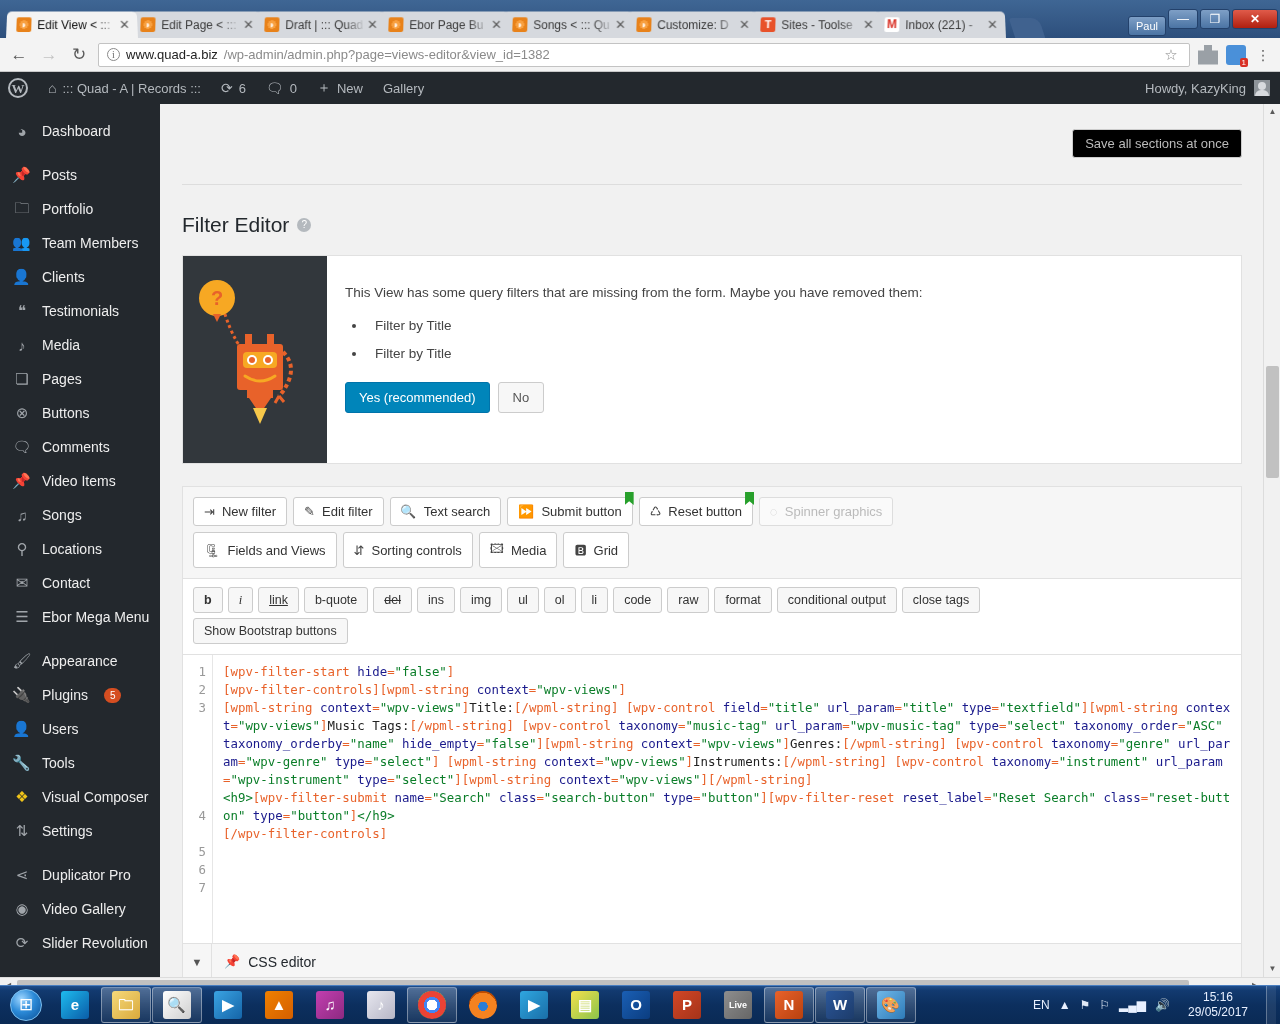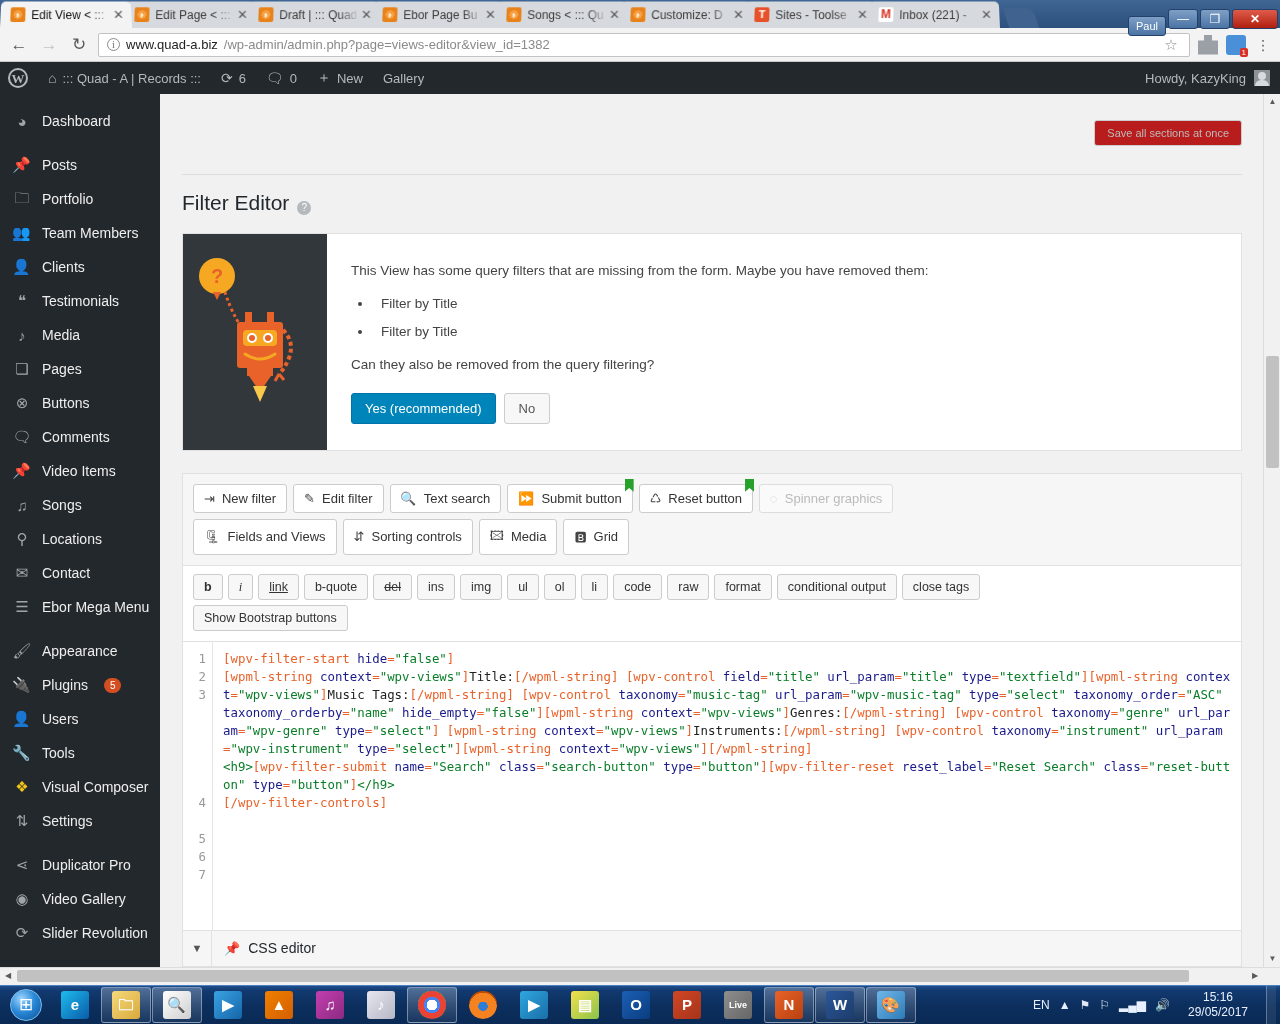--- a/index.html
+++ b/index.html
@@ -8,24 +8,25 @@
     font-family: "Liberation Sans", sans-serif;
     font-size: 13px;
     background: #f1f1f1;
     -webkit-font-smoothing: antialiased;
   }
 
   
   .browser { width: 1280px; height: 985px; position: relative; }
 
   .tabstrip {
-    height: 28px;
+    height: 38px;
     background: linear-gradient(#3f6694, #2d4f7c);
     display: flex;
     align-items: flex-end;
+    padding-left: 6px;
     position: relative;
   }
   .tab {
     position: relative;
     height: 27px;
     width: 132px;
     background: #d6d9de;
     display: flex;
     align-items: center;
     padding: 0 6px 0 10px;
@@ -154,41 +155,41 @@
   .badge-count {
     background: #d54e21; color: #fff; border-radius: 10px;
     font-size: 10px; padding: 1px 6px; margin-left: 6px; line-height: 13px;
   }
 
   
   .content { position: absolute; left: 160px; top: 32px; right: 18px; bottom: 0; overflow: hidden; padding: 0 20px 0 22px; }
 
   .topbar-row { height: 62px; display: flex; align-items: center; justify-content: flex-end; padding-top: 16px; }
   .btn-secondary {
-    background: #b91c1c; border: 1px solid #ccc; border-radius: 3px;
-    color: #bbb; font-size: 11px; padding: 6px 12px; margin-left: 11px;
+    background: #000000; border: 1px solid #ccc; border-radius: 3px;
+    color: #bbb; font-size: 13px; padding: 6px 12px; margin-left: 11px;
   }
   .hr { border-top: 1px solid #ddd; margin: 18px 0 0 0; }
 
   .section-title {
     font-size: 21px; color: #23282d; font-weight: normal;
-    margin: 16px 0 18px 0; display: flex; align-items: flex-end; gap: 8px;
+    margin: 28px 0 18px 0; display: flex; align-items: center; gap: 8px;
   }
   .help-ico {
     width: 14px; height: 14px; background: #b4b9be; color: #fff;
     border-radius: 50%; font-size: 10px; line-height: 14px; text-align: center;
   }
 
   
   .notice {
     background: #fff; border: 1px solid #e1e1e1; display: flex;
     min-height: 204px; margin-bottom: 22px;
   }
   .robot-pane { width: 144px; background: #32373c; position: relative; flex: 0 0 144px; }
-  .notice-body { padding: 26px 24px; color: #444; font-size: 13.5px; line-height: 1.7; }
+  .notice-body { padding: 26px 18px; color: #444; font-size: 13.5px; line-height: 1.7; }
   .notice-body ul { margin: 10px 0 10px 22px; }
   .notice-body li { margin: 5px 0; padding-left: 8px; }
   .btn-row { margin-top: 16px; display: flex; gap: 8px; }
   .btn-primary {
     background: #0085ba; border: 1px solid #0073aa; color: #ffffff;
     border-radius: 3px; padding: 7px 13px; font-size: 13px;
   }
   .btn-plain {
     background: #f7f7f7; border: 1px solid #ccc; color: #555;
     border-radius: 3px; padding: 7px 14px; font-size: 13px;
@@ -545,21 +546,20 @@
             <path d="M66 142 L88 142 L77 158 Z" fill="#e8622a"></path>
             <path d="M70 152 L84 152 L77 168 Z" fill="#f7c84a"></path>
           </svg>
         </div>
         <div class="notice-body">
           <div>This View has some query filters that are missing from the form. Maybe you have removed them:</div>
           <ul>
             <li>Filter by Title</li>
             <li>Filter by Title</li>
           </ul>
-          <div>Can they also be removed from the query filtering?</div>
           <div class="btn-row">
             <button class="btn-primary">Yes (recommended)</button>
             <button class="btn-plain">No</button>
           </div>
         </div>
       </div>
 
       <div class="panel">
         <div class="panel-toolbar">
           <div class="tb-row">
@@ -638,20 +638,21 @@
             <div>3</div>
             <div style="height:90px"></div>
             <div>4</div>
             <div style="height:18px"></div>
             <div>5</div>
             <div>6</div>
             <div>7</div>
           </div>
           <div class="codelines" id="codelines">
               <div class="codeline"><span class="tok-tag">[wpv-filter-start </span><span class="tok-attr">hide</span><span class="tok-tag">=</span><span class="tok-val">"false"</span><span class="tok-tag">]</span></div>
+              <div class="codeline"><span class="tok-tag">[wpv-filter-controls][wpml-string </span><span class="tok-attr">context</span><span class="tok-tag">=</span><span class="tok-val">"wpv-views"</span><span class="tok-tag">]</span></div>
               <div class="codeline"><span class="tok-tag">[wpml-string </span><span class="tok-attr">context</span><span class="tok-tag">=</span><span class="tok-val">"wpv-views"</span><span class="tok-tag">]</span><span class="tok-txt">Title:</span><span class="tok-tag">[/wpml-string]</span><span class="tok-txt"> </span><span class="tok-tag">[wpv-control </span><span class="tok-attr">field</span><span class="tok-tag">=</span><span class="tok-val">"title"</span><span class="tok-txt"> </span><span class="tok-attr">url_param</span><span class="tok-tag">=</span><span class="tok-val">"title"</span><span class="tok-txt"> </span><span class="tok-attr">type</span><span class="tok-tag">=</span><span class="tok-val">"textfield"</span><span class="tok-tag">][wpml-string </span><span class="tok-attr">context</span><span class="tok-tag">=</span><span class="tok-val">"wpv-views"</span><span class="tok-tag">]</span><span class="tok-txt">Music Tags:</span><span class="tok-tag">[/wpml-string]</span><span class="tok-txt"> </span><span class="tok-tag">[wpv-control </span><span class="tok-attr">taxonomy</span><span class="tok-tag">=</span><span class="tok-val">"music-tag"</span><span class="tok-txt"> </span><span class="tok-attr">url_param</span><span class="tok-tag">=</span><span class="tok-val">"wpv-music-tag"</span><span class="tok-txt"> </span><span class="tok-attr">type</span><span class="tok-tag">=</span><span class="tok-val">"select"</span><span class="tok-txt"> </span><span class="tok-attr">taxonomy_order</span><span class="tok-tag">=</span><span class="tok-val">"ASC"</span><span class="tok-txt"> </span><span class="tok-attr">taxonomy_orderby</span><span class="tok-tag">=</span><span class="tok-val">"name"</span><span class="tok-txt"> </span><span class="tok-attr">hide_empty</span><span class="tok-tag">=</span><span class="tok-val">"false"</span><span class="tok-tag">][wpml-string </span><span class="tok-attr">context</span><span class="tok-tag">=</span><span class="tok-val">"wpv-views"</span><span class="tok-tag">]</span><span class="tok-txt">Genres:</span><span class="tok-tag">[/wpml-string]</span><span class="tok-txt"> </span><span class="tok-tag">[wpv-control </span><span class="tok-attr">taxonomy</span><span class="tok-tag">=</span><span class="tok-val">"genre"</span><span class="tok-txt"> </span><span class="tok-attr">url_param</span><span class="tok-tag">=</span><span class="tok-val">"wpv-genre"</span><span class="tok-txt"> </span><span class="tok-attr">type</span><span class="tok-tag">=</span><span class="tok-val">"select"</span><span class="tok-tag">]</span><span class="tok-txt"> </span><span class="tok-tag">[wpml-string </span><span class="tok-attr">context</span><span class="tok-tag">=</span><span class="tok-val">"wpv-views"</span><span class="tok-tag">]</span><span class="tok-txt">Instruments:</span><span class="tok-tag">[/wpml-string]</span><span class="tok-txt"> </span><span class="tok-tag">[wpv-control </span><span class="tok-attr">taxonomy</span><span class="tok-tag">=</span><span class="tok-val">"instrument"</span><span class="tok-txt"> </span><span class="tok-attr">url_param</span><span class="tok-tag">=</span><span class="tok-val">"wpv-instrument"</span><span class="tok-txt"> </span><span class="tok-attr">type</span><span class="tok-tag">=</span><span class="tok-val">"select"</span><span class="tok-tag">][wpml-string </span><span class="tok-attr">context</span><span class="tok-tag">=</span><span class="tok-val">"wpv-views"</span><span class="tok-tag">][/wpml-string]</span></div>
               <div class="codeline"><span class="tok-html">&lt;h9&gt;</span><span class="tok-tag">[wpv-filter-submit </span><span class="tok-attr">name</span><span class="tok-tag">=</span><span class="tok-val">"Search"</span><span class="tok-txt"> </span><span class="tok-attr">class</span><span class="tok-tag">=</span><span class="tok-val">"search-button"</span><span class="tok-txt"> </span><span class="tok-attr">type</span><span class="tok-tag">=</span><span class="tok-val">"button"</span><span class="tok-tag">][wpv-filter-reset </span><span class="tok-attr">reset_label</span><span class="tok-tag">=</span><span class="tok-val">"Reset Search"</span><span class="tok-txt"> </span><span class="tok-attr">class</span><span class="tok-tag">=</span><span class="tok-val">"reset-button"</span><span class="tok-txt"> </span><span class="tok-attr">type</span><span class="tok-tag">=</span><span class="tok-val">"button"</span><span class="tok-tag">]</span><span class="tok-html">&lt;/h9&gt;</span></div>
               <div class="codeline"><span class="tok-tag">[/wpv-filter-controls]</span></div>
               <div class="codeline">&nbsp;<span class="tok-txt"></span></div>
             </div>
         </div>
 
         <div class="css-bar">
           <span class="arrow">▼</span>
           <span class="divider"></span>

